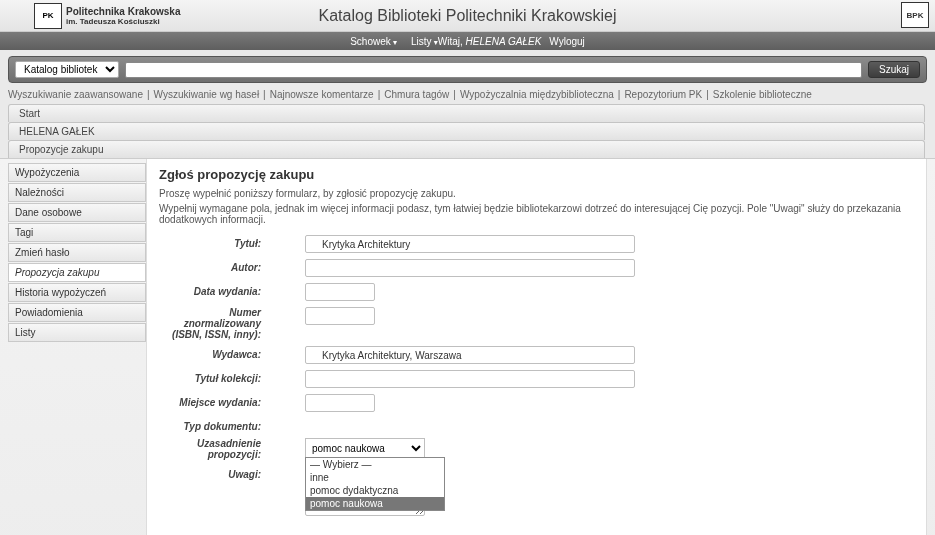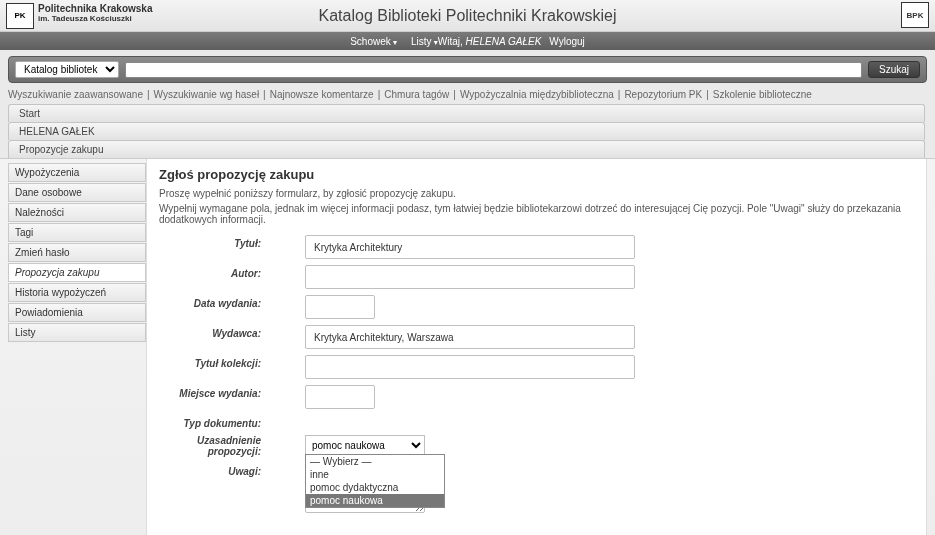--- a/index.html
+++ b/index.html
@@ -1,21 +1,21 @@
 <!DOCTYPE html>
 <html><head>
 <meta charset="utf-8">
 <style>
   * { box-sizing: border-box; }
   html, body { margin:0; padding:0; font-family: Arial, Helvetica, sans-serif; font-size:11px; color:#333; }
   body { width:935px; height:535px; background:#eaeaea; overflow:hidden; position:relative; }
 
   
   .header { background: linear-gradient(#f4f4f4,#e4e4e4); height:32px; border-bottom:1px solid #ccc; display:flex; align-items:center; padding:0 6px; position:relative; }
-  .logo-box { display:flex; align-items:flex-start; gap:4px; }
+  .logo-box { display:flex; align-items:center; gap:4px;margin-left:28px; }
   .logo { width:28px; height:26px; background:#fff; border:1px solid #333; display:flex; align-items:center; justify-content:center; font-weight:bold; color:#000; font-size:8px; text-align:center; line-height:1; }
   .uni-name { font-size:10px; font-weight:bold; line-height:1.1; }
   .uni-sub { font-size:8px; font-weight:bold; }
   .page-title { position:absolute; left:0; right:0; text-align:center; font-size:16px; color:#444; font-weight:normal; pointer-events:none; }
   .header-right-logo { position:absolute; right:6px; top:2px; width:28px; height:26px; border:1px solid #333; background:#fff; display:flex; align-items:center; justify-content:center; font-size:8px; font-weight:bold; }
 
   
   .menubar { background: linear-gradient(#7a7a7a,#5e5e5e); height:18px; display:flex; align-items:center; padding:0 8px; color:#fff; font-size:10px; justify-content:center; }
   .menubar-left { display:flex; gap:14px; }
   .menubar-right { display:flex; gap:8px; align-items:center; }
@@ -45,21 +45,21 @@
   .main { flex:1; background:#fff; border:1px solid #ddd; border-top:none; padding:8px 12px 10px; position:relative; overflow:hidden; }
 
   .form-title { font-size:13px; font-weight:bold; margin:0 0 6px; }
   .form-intro { font-size:10px; color:#555; margin:0 0 4px; }
   .form-hint  { font-size:10px; color:#555; margin:0 0 10px; }
 
   .form-row { display:flex; align-items:flex-start; margin-bottom:6px;gap:36px; }
   .form-label { width:110px; text-align:right; font-size:10px; font-weight:bold; font-style:italic; color:#444; padding:3px 8px 0 0; line-height:1.1; }
   .form-label.multi { padding-top:0; }
   .form-field input[type=text] {
-    height:24px; border:1px solid #bfbfbf; border-radius:2px; padding:0 8px; font-size:10px; color:#333;
+    height:18px; border:1px solid #bfbfbf; border-radius:2px; padding:0 16px; font-size:10px; color:#333;
   }
   .w-long { width:330px; }
   .w-short { width:70px; }
   select.form-select { height:20px; border:1px solid #bfbfbf; font-size:10px; padding:0 2px; background:#fff; }
   .w-sel { width:120px; }
   .w-sel2 { width:120px; }
   textarea.form-ta { width:120px; height:50px; border:1px solid #bfbfbf; border-radius:2px; font-size:10px; padding:2px 4px; resize:both; }
 
   
   .open-dd-wrap { position:relative; }
@@ -118,22 +118,22 @@
 <div class="bc-row">
   <div class="bc-tab">Start</div>
   <div class="bc-tab">HELENA GAŁEK</div>
   <div class="bc-tab">Propozycje zakupu</div>
 </div>
 
 <div class="content">
 
   <div class="sidebar">
     <div class="side-item">Wypożyczenia</div>
+    <div class="side-item">Należności</div>
     <div class="side-item">Dane osobowe</div>
-    <div class="side-item">Należności</div>
     <div class="side-item">Tagi</div>
     <div class="side-item">Zmień hasło</div>
     <div class="side-item active">Propozycja zakupu</div>
     <div class="side-item">Historia wypożyczeń</div>
     <div class="side-item">Powiadomienia</div>
     <div class="side-item">Listy</div>
   </div>
 
   <div class="main">
     <h2 class="form-title">Zgłoś propozycję zakupu</h2>
@@ -148,20 +148,24 @@
     <div class="form-row">
       <div class="form-label">Autor:</div>
       <div class="form-field"><input type="text" class="w-long" value="" style=""></div>
     </div>
 
     <div class="form-row">
       <div class="form-label">Data wydania:</div>
       <div class="form-field"><input type="text" class="w-short" value="" style=""></div>
     </div>
 
+    <div class="form-row">
+      <div class="form-label multi">Numer znormalizowany (ISBN, ISSN, inny):</div>
+      <div class="form-field"><input type="text" class="w-short" value="" style=""></div>
+    </div>
 
     <div class="form-row">
       <div class="form-label">Wydawca:</div>
       <div class="form-field"><input type="text" class="w-long" value="Krytyka Architektury, Warszawa" style=""></div>
     </div>
 
     <div class="form-row">
       <div class="form-label">Tytuł kolekcji:</div>
       <div class="form-field"><input type="text" class="w-long" value="" style=""></div>
     </div>

